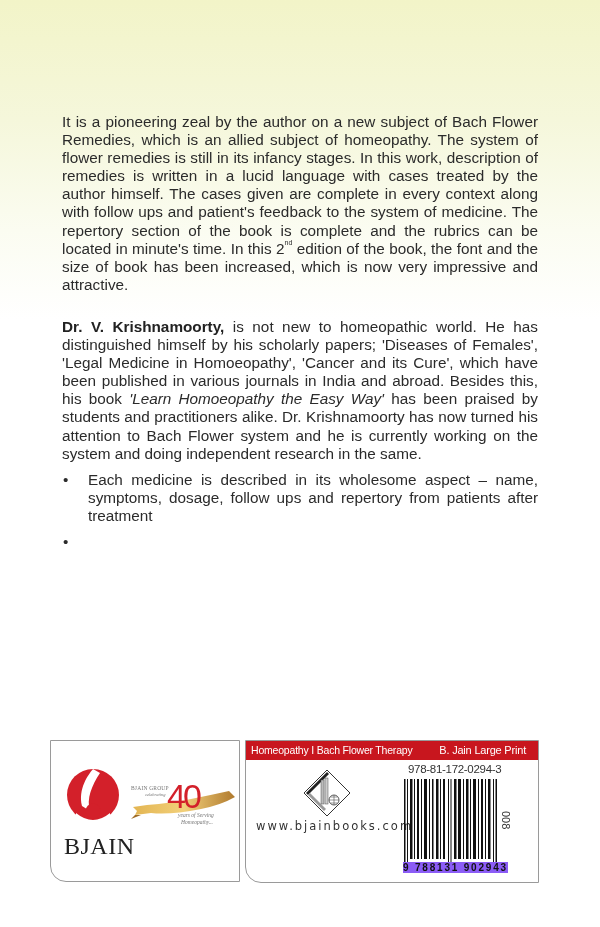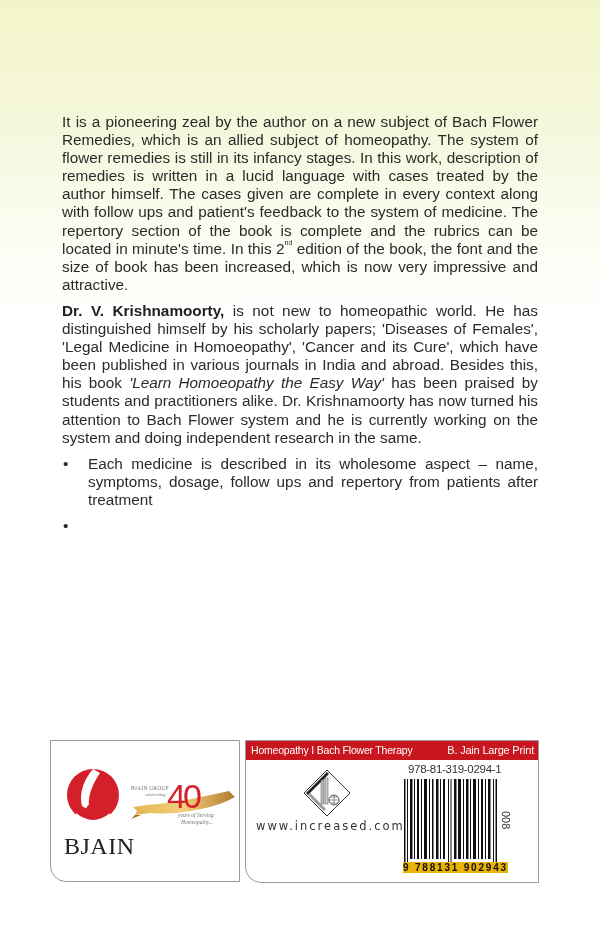--- a/index.html
+++ b/index.html
@@ -8,21 +8,21 @@
     background: linear-gradient(to bottom, #f2f4c8 0px, #f5f7db 120px, #fbfcf1 230px, #ffffff 320px, #ffffff 927px);
     font-family: "Liberation Sans", sans-serif;
     color: #2b2b2b;
   }
   .content {
     position: absolute; left: 62px; top: 113px; width: 476px;
     font-size: 15.3px; line-height: 18.1px;
   }
   .para { margin: 0; text-align: justify; }
   .para.p1 { text-align-last: left; }
-  .para + .para { margin-top: 8px; }
+  .para + .para { margin-top: 24px; }
   .para b { font-weight: bold; color: #222; }
   .para i { font-style: italic; }
   sup.ord { font-size: 7px; vertical-align: 9px; line-height: 0; }
   .bullets { list-style: none; padding: 0; margin: 8px 0 0 0; }
   .bullets li { position: relative; padding-left: 26px; text-align: justify; text-align-last: left; }
   .bullets li + li { margin-top: 8px; }
   .bullets .dot { position: absolute; left: 1px; top: 0; }
 
   
   .box-left {
@@ -32,21 +32,21 @@
   .box-right {
     position: absolute; left: 245px; top: 740px; width: 294px; height: 143px;
     border: 1.5px solid #9a9a9a; border-bottom-left-radius: 16px; box-sizing: border-box; background: #fff;
     overflow: hidden;
   }
   .red-band {
     position: absolute; left: 0; top: 0; width: 100%; height: 19px; background: #c8161e;
     color: #fff; font-size: 10.5px; line-height: 19px;
   }
   .red-band .l { position: absolute; left: 5px; top: 0; letter-spacing: -0.2px; }
-  .red-band .r { position: absolute; right: 4px; top: 0; font-size: 11px; letter-spacing: -0.2px; }
+  .red-band .r { position: absolute; right: 12px; top: 0; font-size: 11px; letter-spacing: -0.2px; }
 
   .bjain-logo { position: absolute; left: 15px; top: 20px; width: 56px; height: 90px; }
   .bjain-word {
     position: absolute; left: 13px; top: 92px; font-family: "Liberation Serif", serif;
     font-size: 24px; letter-spacing: 0.5px; color: #222;
   }
   .fifty { position: absolute; left: 80px; top: 40px; width: 105px; height: 60px; }
   .fifty .grp {
     position: absolute; left: 0; top: 4px; font-family: "Liberation Serif", serif; font-size: 5.5px; color: #777;
     letter-spacing: 0.2px;
@@ -64,21 +64,21 @@
   .website {
     position: absolute; left: 10px; top: 78px; font-size: 11.5px; letter-spacing: 2px; color: #333;
     font-family: "DejaVu Sans", sans-serif;
   }
   .isbn {
     position: absolute; left: 162px; top: 22px; font-size: 11.5px; color: #333; letter-spacing: -0.3px;
   }
   .barcode { position: absolute; left: 156px; top: 38px; width: 100px; height: 85px; }
   .barcode-digits {
     position: absolute; left: 157px; top: 121px; font-size: 10px; font-weight: bold; letter-spacing: 1.8px; color: #111;
-    background: #eab308; line-height: 11px;
+    background: #8b5cf6; line-height: 11px;
   }
   .price {
     position: absolute; left: 266px; top: 70px; font-size: 11px; color: #333; transform: rotate(90deg);
     transform-origin: left top; white-space: nowrap;
   }
 </style>
 </head>
 <body>
 
 <div class="content">
@@ -126,22 +126,22 @@
   </div>
   <svg class="books-logo" viewBox="0 0 50 50">
     <polygon points="25,2 48,25 25,48 2,25" fill="#ffffff" stroke="#333" stroke-width="1"></polygon>
     <polygon points="4,25 25,4 27,6 6,27" fill="#222"></polygon>
     <polygon points="6,27 22,43 24,41 8,25" fill="#999"></polygon>
     <rect x="19" y="12" width="3" height="24" fill="#bbb" stroke="#555" stroke-width="0.5"></rect>
     <rect x="23" y="10" width="3" height="26" fill="#ccc" stroke="#555" stroke-width="0.5"></rect>
     <circle cx="32" cy="32" r="5" fill="#fff" stroke="#333" stroke-width="0.8"></circle>
     <path d="M27 32 H37 M32 27 V37 M28.5 29 H35.5 M28.5 35 H35.5" stroke="#333" stroke-width="0.5" fill="none"></path>
   </svg>
-  <div class="website">www.increased.com</div>
-  <div class="isbn">978-81-319-0294-1</div>
+  <div class="website">www.bjainbooks.com</div>
+  <div class="isbn">978-81-172-0294-3</div>
   <svg class="barcode" viewBox="0 0 100 85" preserveAspectRatio="none">
     <g fill="#111">
       <rect x="2" y="0" width="1.5" height="85"></rect>
         <rect x="5" y="0" width="1" height="85"></rect>
       <rect x="8" y="0" width="2.5" height="80"></rect>
         <rect x="12" y="0" width="1" height="80"></rect>
       <rect x="15" y="0" width="2" height="80"></rect>
         <rect x="19" y="0" width="1" height="80"></rect>
       <rect x="22" y="0" width="3" height="80"></rect>
         <rect x="27" y="0" width="1" height="80"></rect>

